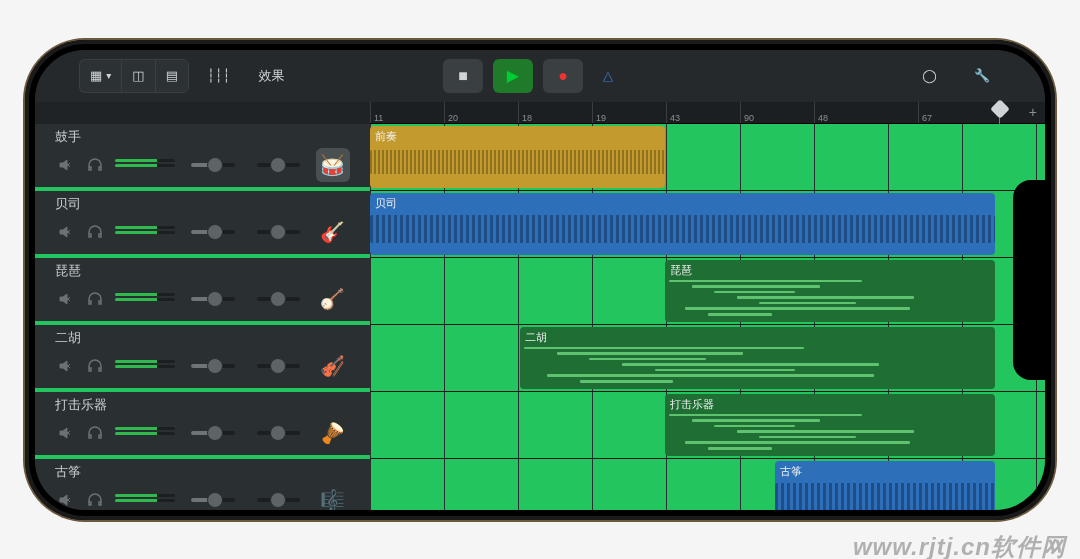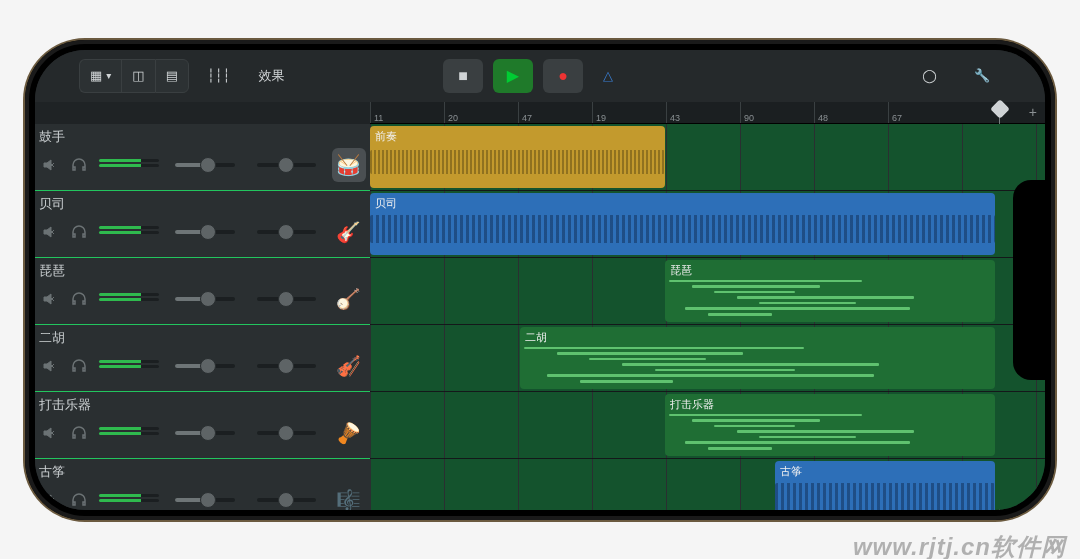--- a/index.html
+++ b/index.html
@@ -106,23 +106,23 @@
   .playhead-marker .line {
     position:absolute; top:8px; bottom:0; left:-1px;
     width:1px; background:#cfd3d588;
   }
 
   
   .main { flex:1; display:flex; overflow:hidden; position:relative; }
   .tracks-panel { width:335px; background:#2a2f31; overflow:hidden; }
   .track-head {
     height: 67px;
-    border-bottom:1px solid #22c55e;
+    border-bottom:4px solid #22c55e;
     display:flex; flex-direction:column;
-    padding: 4px 4px;
+    padding: 4px 20px;
     position: relative;
   }
   .track-head .name {
     color:#cdd2d4; font-size:13px; margin-bottom:2px;
   }
   .track-head .row2 {
     display:flex; align-items:center; gap:10px;
   }
   .mute-icon, .hp-icon {
     width:20px; height:20px; display:flex; align-items:center; justify-content:center;
@@ -146,21 +146,21 @@
   }
   .slider-vol .knob { left:55%; }
   .slider-pan .knob { left:50%; }
   .inst-icon {
     width:34px; height:34px; border-radius:6px;
     display:flex; align-items:center; justify-content:center;
     font-size:20px;
   }
 
   
-  .timeline { flex:1; background:#14532d; position:relative; overflow:hidden; }
+  .timeline { flex:1; background:#22c55e; position:relative; overflow:hidden; }
   .timeline-grid {
     position:absolute; inset:0;
     background-image: repeating-linear-gradient(to right, #2a2f31 0 1px, transparent 1px 74px);
   }
   .lane {
     height:67px; border-bottom:1px solid #14181a;
     position:relative;
   }
   .region {
     position:absolute; top:2px; bottom:2px;
@@ -233,26 +233,26 @@
         <div class="tb-btn noborder">
           <span>🔧</span>
         </div>
       </div>
     </div>
 
     <div class="ruler" id="ruler">
       <div class="add">+</div>
     <div class="tick" style="left: 0px;">11</div>
         <div class="tick" style="left: 74px;">20</div>
-        <div class="tick" style="left: 148px;">47</div>
+        <div class="tick" style="left: 148px;">18</div>
         <div class="tick" style="left: 222px;">19</div>
         <div class="tick" style="left: 296px; text-align: right;">43</div>
         <div class="tick" style="left: 370px;">90</div>
         <div class="tick" style="left: 444px;">48</div>
-        <div class="tick" style="left: 518px;">67</div>
+        <div class="tick" style="left: 548px;">67</div>
       </div>
 
     <div class="playhead-marker" id="playhead" style="left: 965px;">
       <div class="head"></div>
       <div class="line"></div>
     </div>
 
     <div class="main">
       <div class="tracks-panel" id="tracks-panel">
           <div class="track-head">

